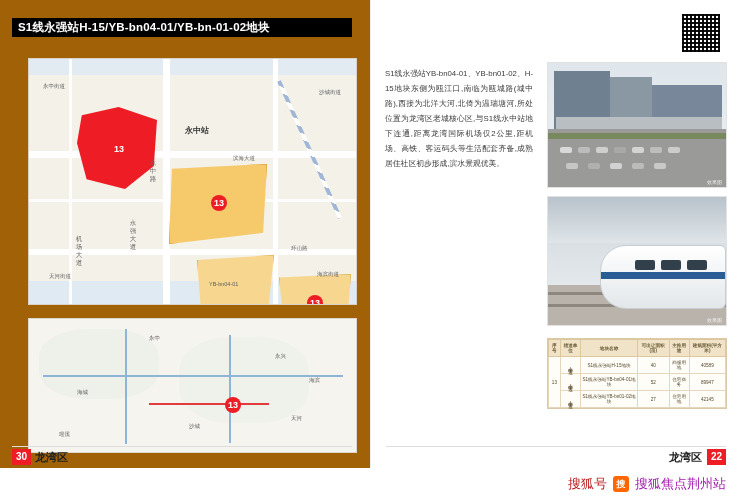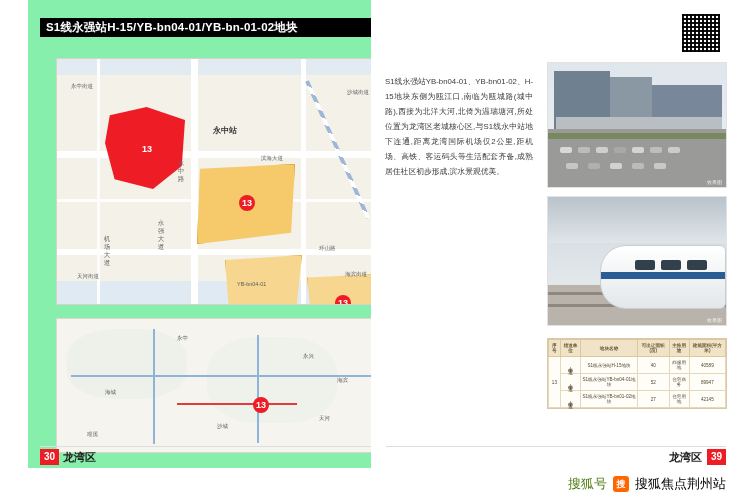--- a/index.html
+++ b/index.html
@@ -13,21 +13,21 @@
   .page{
     position:absolute;inset:0;
     background:#ffffff;
   }
   
   .spine{
     position:absolute;left:369px;top:0;width:2px;height:468px;
     background:linear-gradient(to right,#f2f2f2,#e6e6e6,#f2f2f2);
   }
   
-  .left-page{position:absolute;left:0;top:0;width:370px;height:468px;background:#86efac;margin-left:28px;}
+  .left-page{position:absolute;left:0;top:0;width:370px;height:468px;background:#a16207;}
   .title-bar{
     position:absolute;left:12px;top:18px;width:340px;height:19px;
     background:#000;color:#fff;
     font-size:11.5px;font-weight:bold;
     line-height:19px;padding-left:6px;box-sizing:border-box;
     letter-spacing:.2px;
   }
   .map-box{
     position:absolute;left:28px;top:58px;width:327px;height:245px;
     background:#f2efe9;border:1px solid #d8d2c8;overflow:hidden;
@@ -111,21 +111,21 @@
       repeating-linear-gradient(90deg,#111 0 2px,#fff 2px 4px),
       repeating-linear-gradient(0deg,#111 0 2px,#fff 2px 4px);
     background-blend-mode:multiply;
     border:2px solid #fff;
   }
   .body-text{
     position:absolute;left:14px;top:62px;width:148px;
     font-size:7.8px;line-height:15px;color:#3b3b3b;
     text-align:justify;
   }
-  .body-text p{margin:12px 0 12px 0;}
+  .body-text p{margin:4px 0 12px 0;}
   .photo{
     position:absolute;border:1px solid #e2e2e2;overflow:hidden;
   }
   .photo1{left:176px;top:62px;width:178px;height:124px;}
   .photo2{left:176px;top:196px;width:178px;height:128px;}
   .ph-cap{position:absolute;right:4px;bottom:2px;font-size:5px;color:#ffffffcc;}
   
   .p1-sky{position:absolute;inset:0;background:linear-gradient(#dfe6ec,#eef1f3);}
   .p1-bldg{position:absolute;background:#6d7e90;}
   .p1-bldg2{position:absolute;background:#8d9aa6;}
@@ -173,22 +173,22 @@
   .wm{
     position:absolute;left:0;bottom:0;width:740px;height:32px;
     background:#ffffff;
     display:flex;align-items:center;justify-content:flex-end;
     gap:6px;padding-right:14px;box-sizing:border-box;
   }
   .wm-badge{
     width:16px;height:16px;border-radius:3px;background:#f60;color:#fff;
     font-size:9px;line-height:16px;text-align:center;font-weight:bold;
   }
-  .wm-txt{font-size:13px;color:#4d7c0f;}
-  .wm-txt2{font-size:13px;color:#000000;text-align:center;}
+  .wm-txt{font-size:13px;color:#b91c1c;}
+  .wm-txt2{font-size:13px;color:#a21caf;text-align:center;}
 </style>
 </head>
 <body>
 
 <div class="page">
 
   <div class="spine"></div>
 
   <div class="left-page">
 
@@ -340,21 +340,21 @@
             <td>住宅用地</td>
             <td>42145</td>
           </tr>
         </tbody>
       </table>
     </div>
 
     <div class="footer-right">
       <div class="fr-rule"></div>
       <div class="fr-txt">龙湾区</div>
-      <div class="fr-num">39</div>
+      <div class="fr-num">22</div>
     </div>
   </div>
 
   <div class="wm">
     <span class="wm-txt">搜狐号</span>
     <span class="wm-badge">搜</span>
     <span class="wm-txt2">搜狐焦点荆州站</span>
   </div>
 
 </div>

